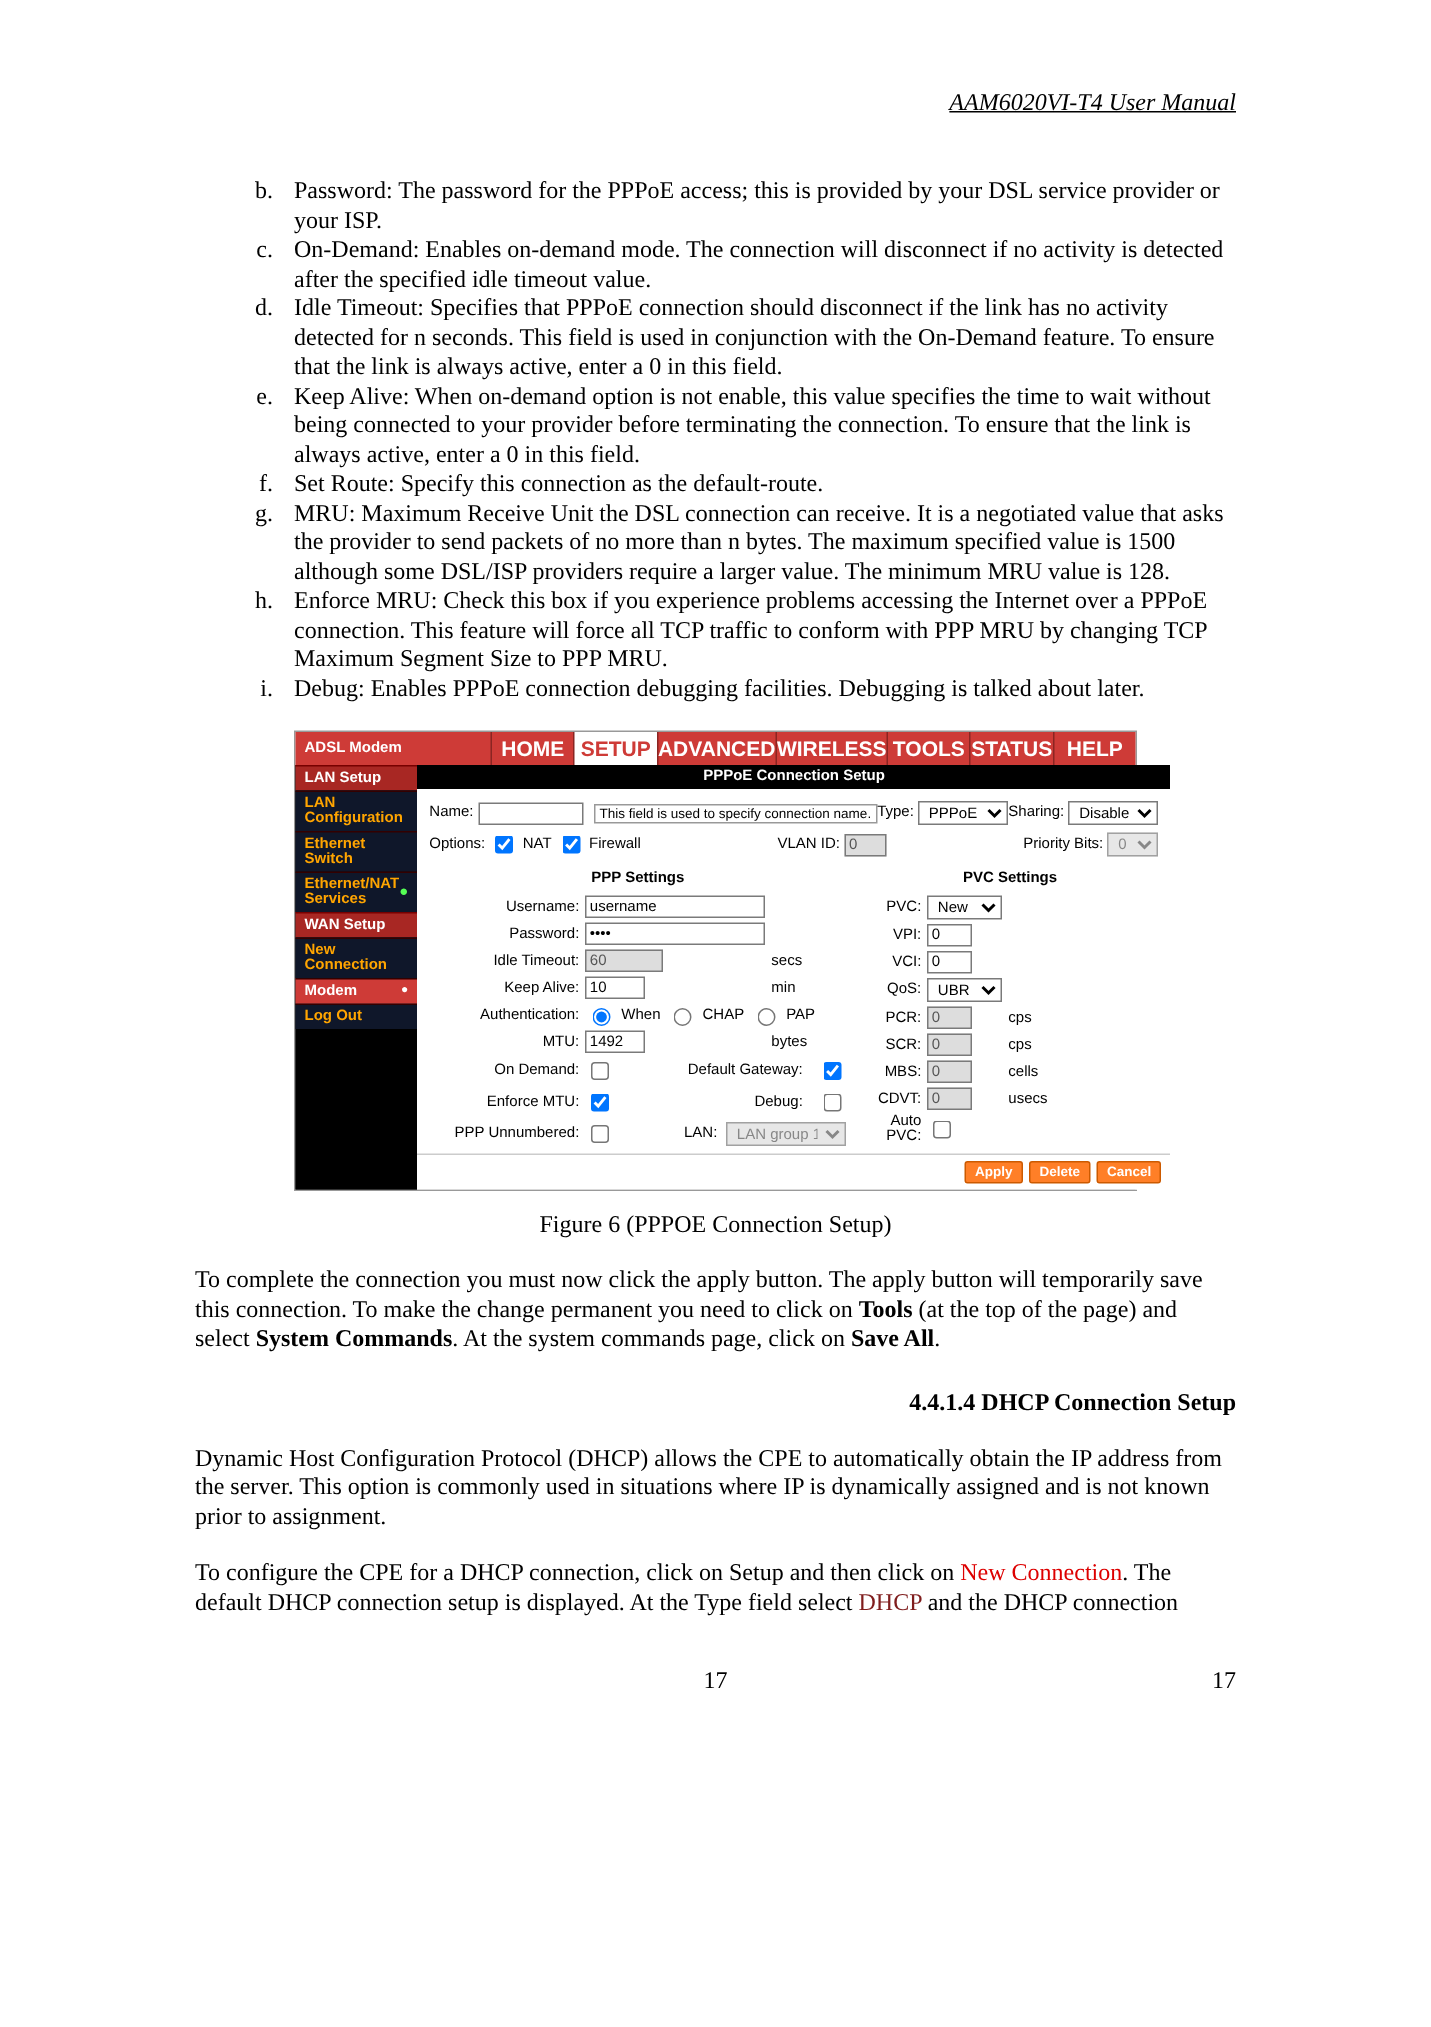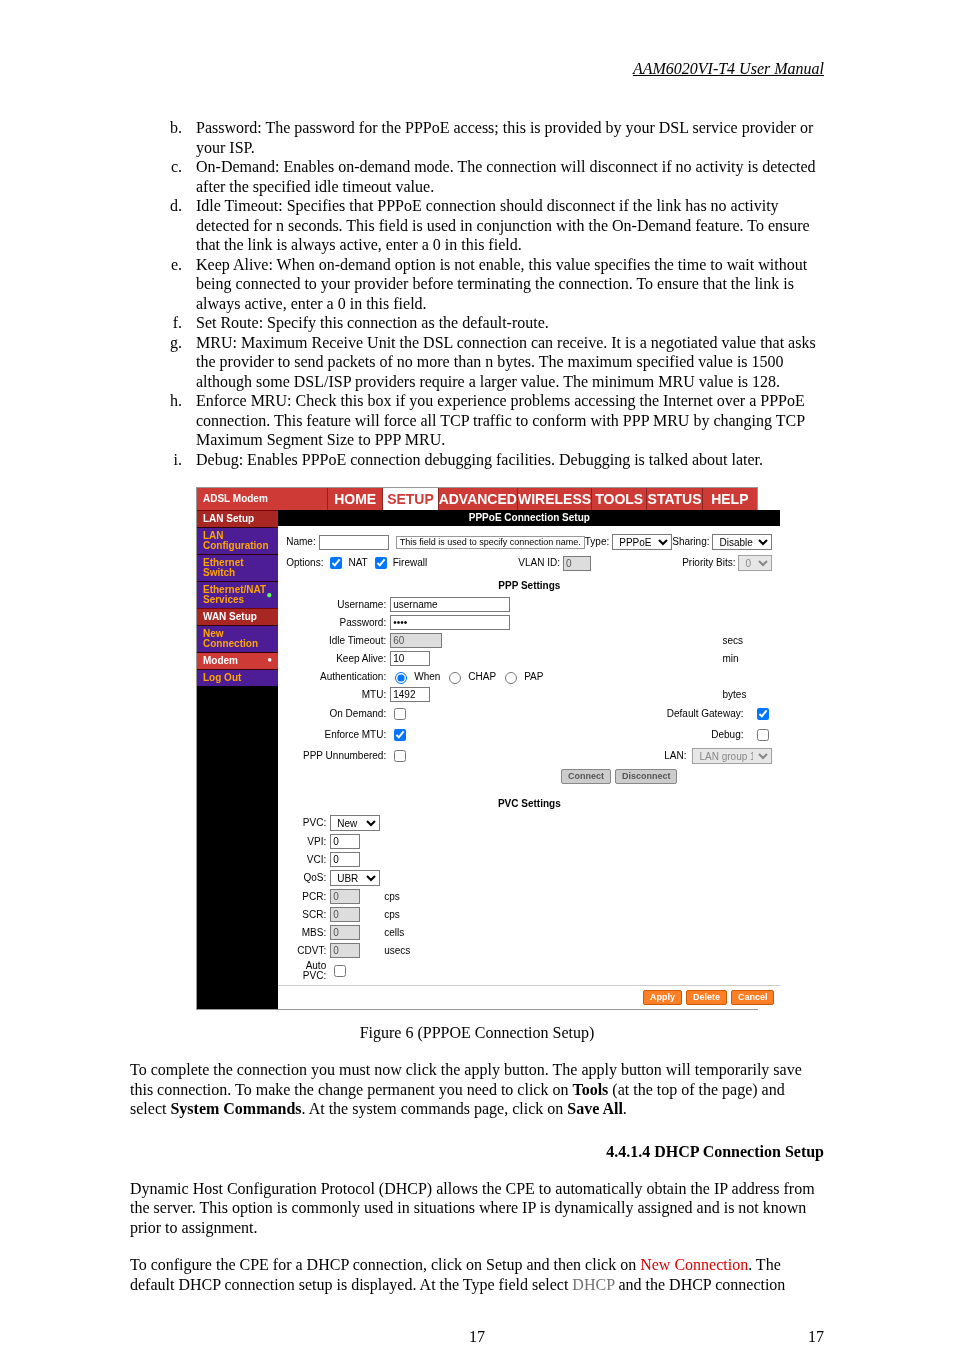--- a/index.html
+++ b/index.html
@@ -36,21 +36,21 @@
     margin: 10px 0 18px 0;
     line-height: 1.22;
     text-align: left;
   }
   .section-heading {
     font-weight: bold;
     margin: 24px 0 18px 0;
     text-align: right;
   }
   .red { color: #d00; }
-  .blue { color: #737373; }
+  .blue { color: #7f1d1d; }
   .footer-nums {
     display: flex;
     justify-content: space-between;
     margin-top: 34px;
   }
   .footer-nums .center { flex: 1; text-align: center; }
   .footer-nums .right { width: 60px; text-align: right; }
 
   
   .embed {
@@ -91,21 +91,21 @@
   }
   .nav-head {
     background: #a82723;
     color: #fff;
     font-weight: bold;
     padding: 3px 6px;
     border-top: 1px solid #700;
     font-size: 10px;
   }
   .nav-item {
-    background: #4c1d95;
+    background: #0f172a;
     color: #ffa500;
     padding: 3px 6px;
     border-top: 1px solid #300;
     font-size: 10px;
     font-weight: bold;
   }
   .nav-item.sel { background: #ce3b37; color: #fff; position: relative; }
   .nav-item.sel::after {
     content: "●";
     position: absolute;
@@ -139,21 +139,21 @@
     padding: 0 2px;
     height: 15px;
   }
   input.txt.dis, select.sel.dis { background: #ddd; color: #555; }
   select.sel {
     background: #fff;
     height: 16px;
   }
   .hint { font-size: 9px; border: 1px solid #999; padding: 1px 3px; margin-left: 4px; }
 
-  .settings-row { display: flex; gap: 10px; margin-top: 6px; flex-direction: column; }
+  .settings-row { display: flex; gap: 10px; margin-top: 6px; }
   .settings-col { }
   .settings-col.ppp { flex: 1.35; }
   .settings-col.pvc { flex: 1; }
   .col-title { text-align: center; font-weight: bold; padding: 3px 0 6px 0; font-size: 10px; }
   .grid { display: grid; grid-template-columns: auto 1fr auto; row-gap: 3px; column-gap: 4px; align-items: center; }
   .grid.ppp { grid-template-columns: 100px 1fr 50px; }
   .grid label.r { text-align: right; }
   .unit { font-size: 10px; }
   .ck { width: 12px; height: 12px; }
 
@@ -315,24 +315,20 @@
                 <input type="checkbox" class="ck" style="">
               </span>
 
               <label class="r">PPP Unnumbered:</label>
               <span style="grid-column:2/4; display:flex; align-items:center; gap:6px">
                 <input type="checkbox" class="ck" style="">
                 <span style="margin-left:auto">LAN:</span>
                 <select class="sel dis" style="width:80px" disabled=""><option>LAN group 1</option></select>
               </span>
             </div>
-            <div class="action-row mid">
-              <span class="btn">Connect</span>
-              <span class="btn">Disconnect</span>
-            </div>
           </div>
 
           <div class="settings-col pvc">
             <div class="col-title">PVC Settings</div>
             <div class="grid" style="grid-template-columns:40px 50px 36px">
               <label class="r">PVC:</label>
               <select class="sel" style="width:50px"><option>New</option></select>
                 <span></span>
 
               <label class="r">VPI:</label>

